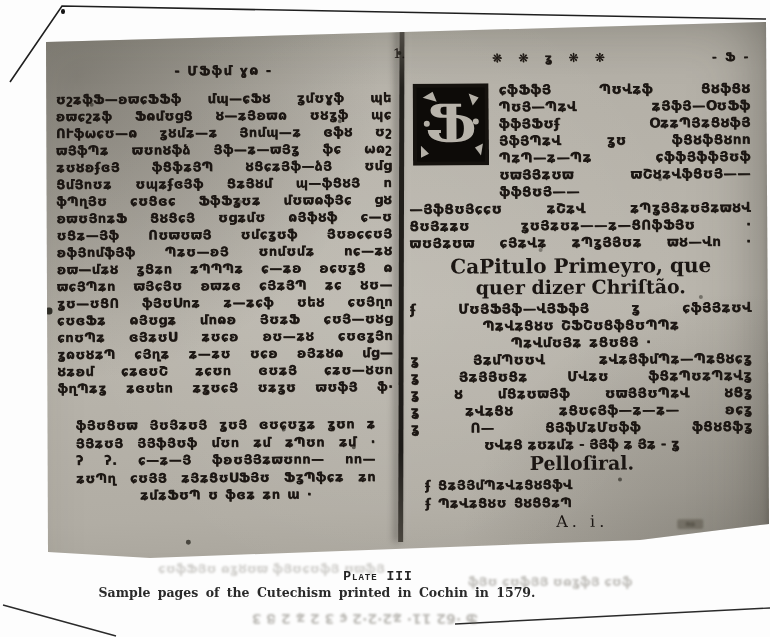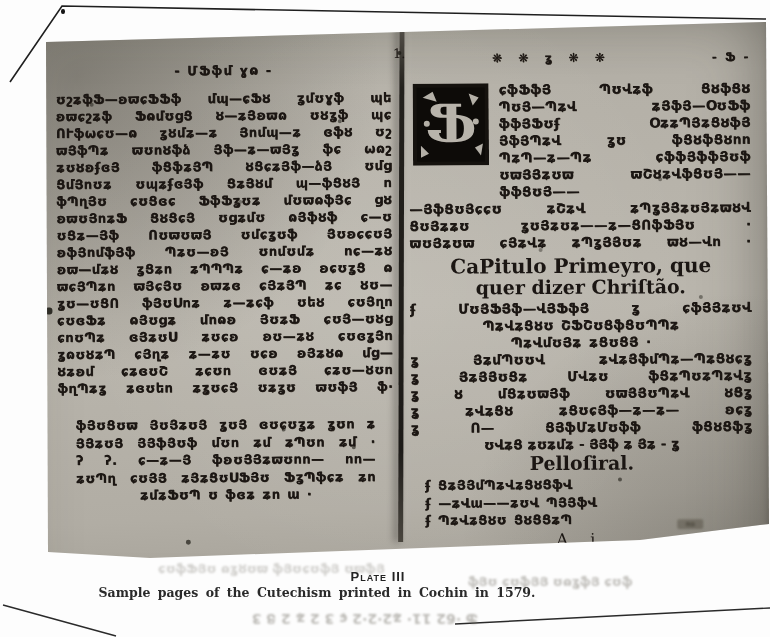--- a/index.html
+++ b/index.html
@@ -91,21 +91,21 @@
                 background:#161616; border-radius:45%; }
   .ghost { position:absolute; color:#6d695f; font-weight:bold; filter:blur(1.3px);
            white-space:nowrap; overflow:hidden; }
   #ghost-under-left { left:158px; top:561px; width:330px; font-size:13px; opacity:.30; }
   #ghost-bottom-right { left:468px; top:574px; width:300px; font-size:13px; opacity:.42; filter:blur(1.1px); }
   #ghost-bottom-left { left:8px; top:611px; width:470px; font-size:14px; opacity:.45;
                        transform:rotate(180deg); filter:blur(1px); }
 
   
   #plate-title { position:absolute; left:0; top:569px; width:756px; text-align:center;
-                 font-family:Liberation Sans, sans-serif; font-variant:small-caps; font-size:13px;
+                 font-family:Liberation Mono, monospace; font-variant:small-caps; font-size:13px;
                  font-weight:600; letter-spacing:1px; color:#232323; }
   #caption-line { position:absolute; left:0; top:585px; width:634px; text-align:center;
                   font-family:"DejaVu Serif",serif; font-size:12.5px; font-weight:600;
                   word-spacing:3px; color:#2a2a2a; }
 
   svg.overlay { position:absolute; inset:0; width:770px; height:637px; pointer-events:none; }
 </style>
 </head>
 <body>
 
@@ -208,21 +208,20 @@
             <div class="tl">ʓ Ո— ՑՅֆՄʑՄʊֆֆ ֆՑȣՑֆʓ</div>
           </div>
 
         <div id="right-atha">ʊՎʑՑ ʑʊʑմʑ - ՅՅֆ ʑ Յʑ - ʓ</div>
 
         <div id="latin-word">Pelloſiral.</div>
 
         <div id="right-pilcrows">
 
         <div class="tl">ʄ ՑʑՅՅմՊʑՎʑՑȣՑֆՎ</div>
-            <div class="tl">ʄ —ʑՎա——ʑʊՎ ՊՅՅֆՎ</div>
             <div class="tl">ʄ ՊʑՎʑՑȣʊ ՑȣՑՑʑՊ</div>
           </div>
 
         <div id="signature">A. i.</div>
       </div>
 
       <div id="stamp-smudge">ɞɷ</div>
     </div>
   </div>
 

